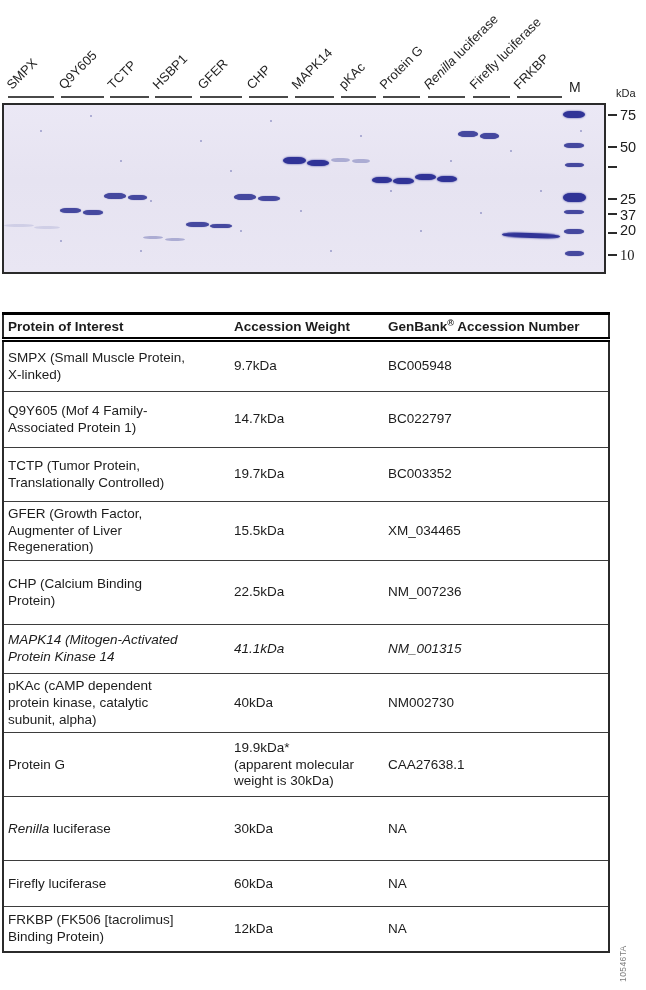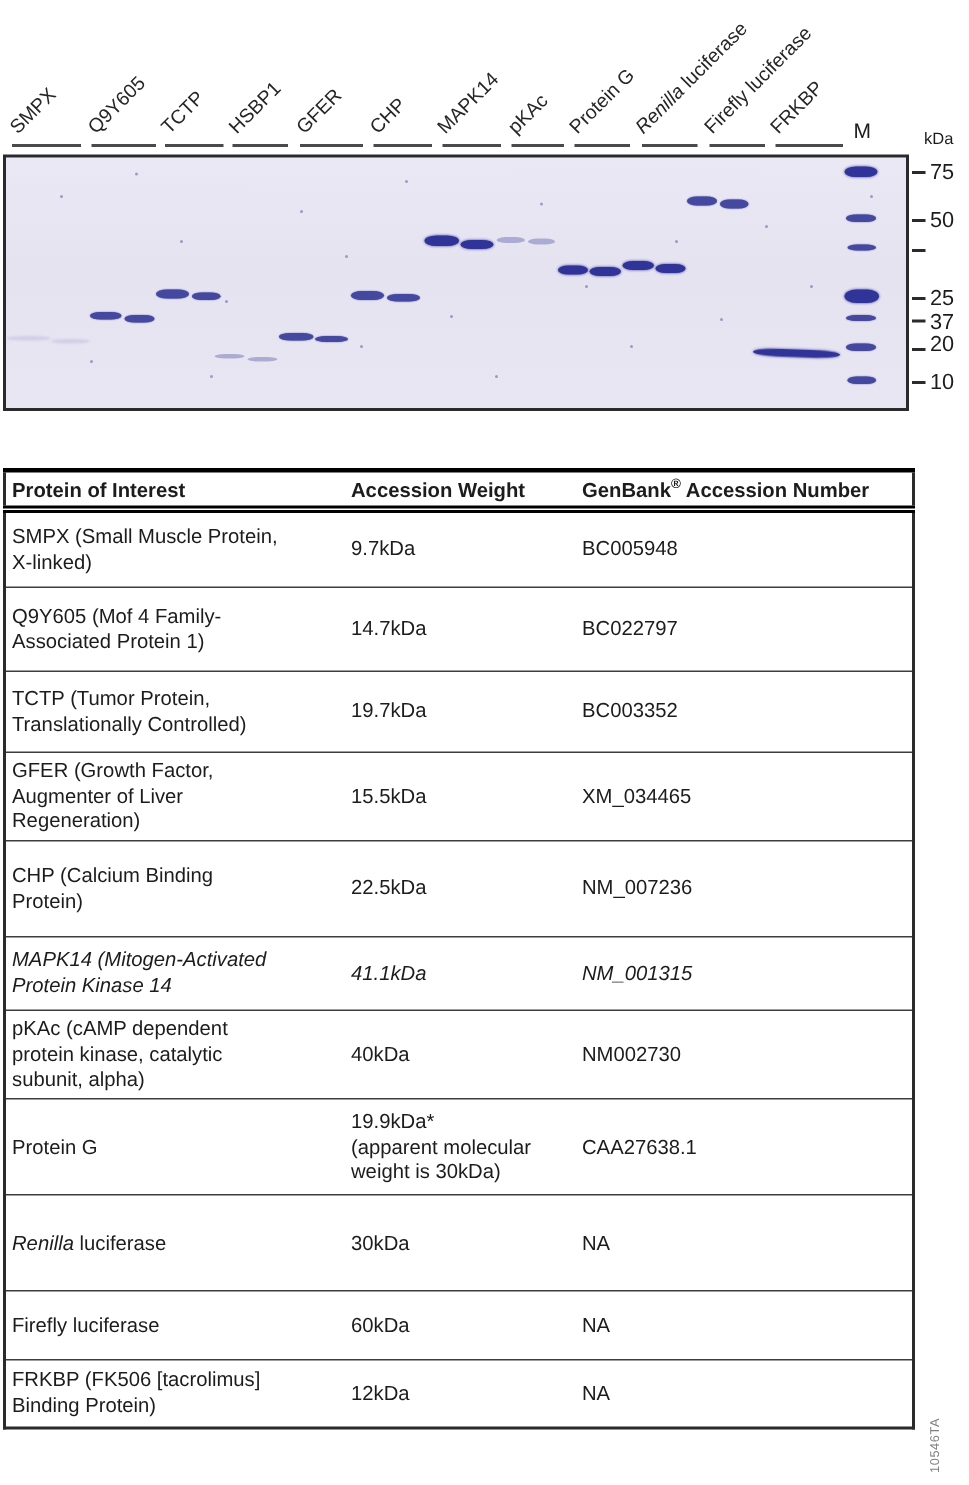--- a/index.html
+++ b/index.html
@@ -140,21 +140,21 @@
       <div class="tick-label" style="top: 139px;">50</div>
       <div class="tick" style="top: 166px;"></div>
       <div class="tick-label" style="top: 159px; margin-top: 48px;">37</div>
       <div class="tick" style="top: 198px;"></div>
       <div class="tick-label" style="top: 191px;">25</div>
       <div class="tick" style="top: 213px;"></div>
       <div class="tick-label" style="top: 222px;">20</div>
       <div class="tick" style="top: 232px;"></div>
       <div class="tick-label" style="top: 225px; margin-left: 34px;">15</div>
       <div class="tick" style="top: 254px;"></div>
-      <div class="tick-label" style="top: 247px;">10</div>
+      <div class="tick-label" style="top: 247px; font-family: Liberation Serif, serif;">10</div>
     </div>
 
   <div id="tablewrap">
     <table>
       <colgroup>
           <col class="c1">
           <col class="c2">
           <col class="c3">
         </colgroup>
       <thead>

